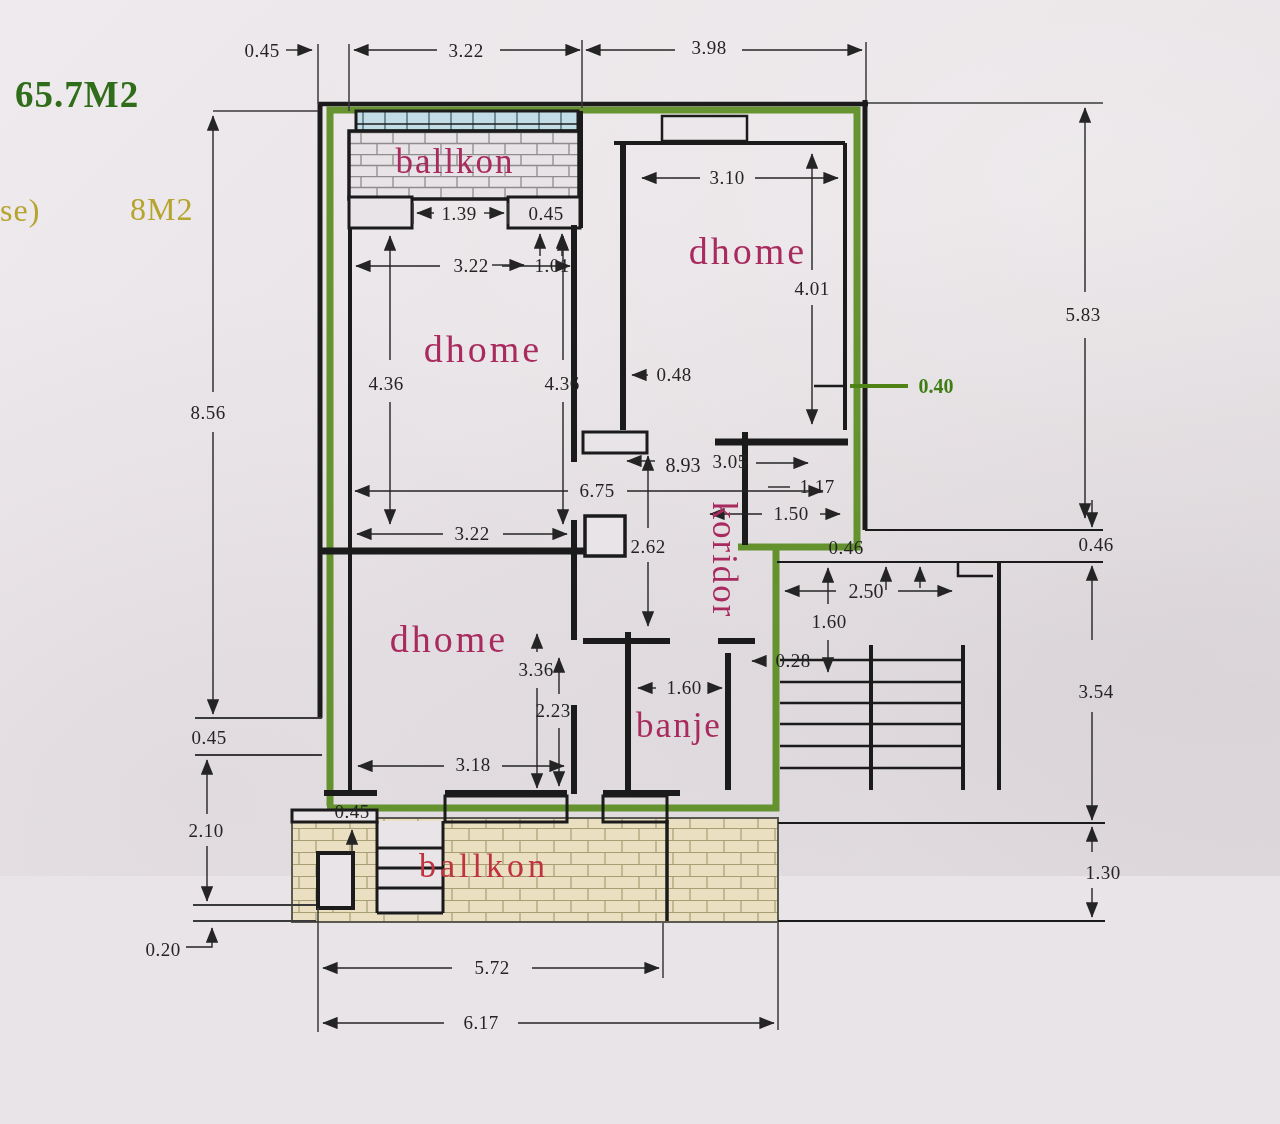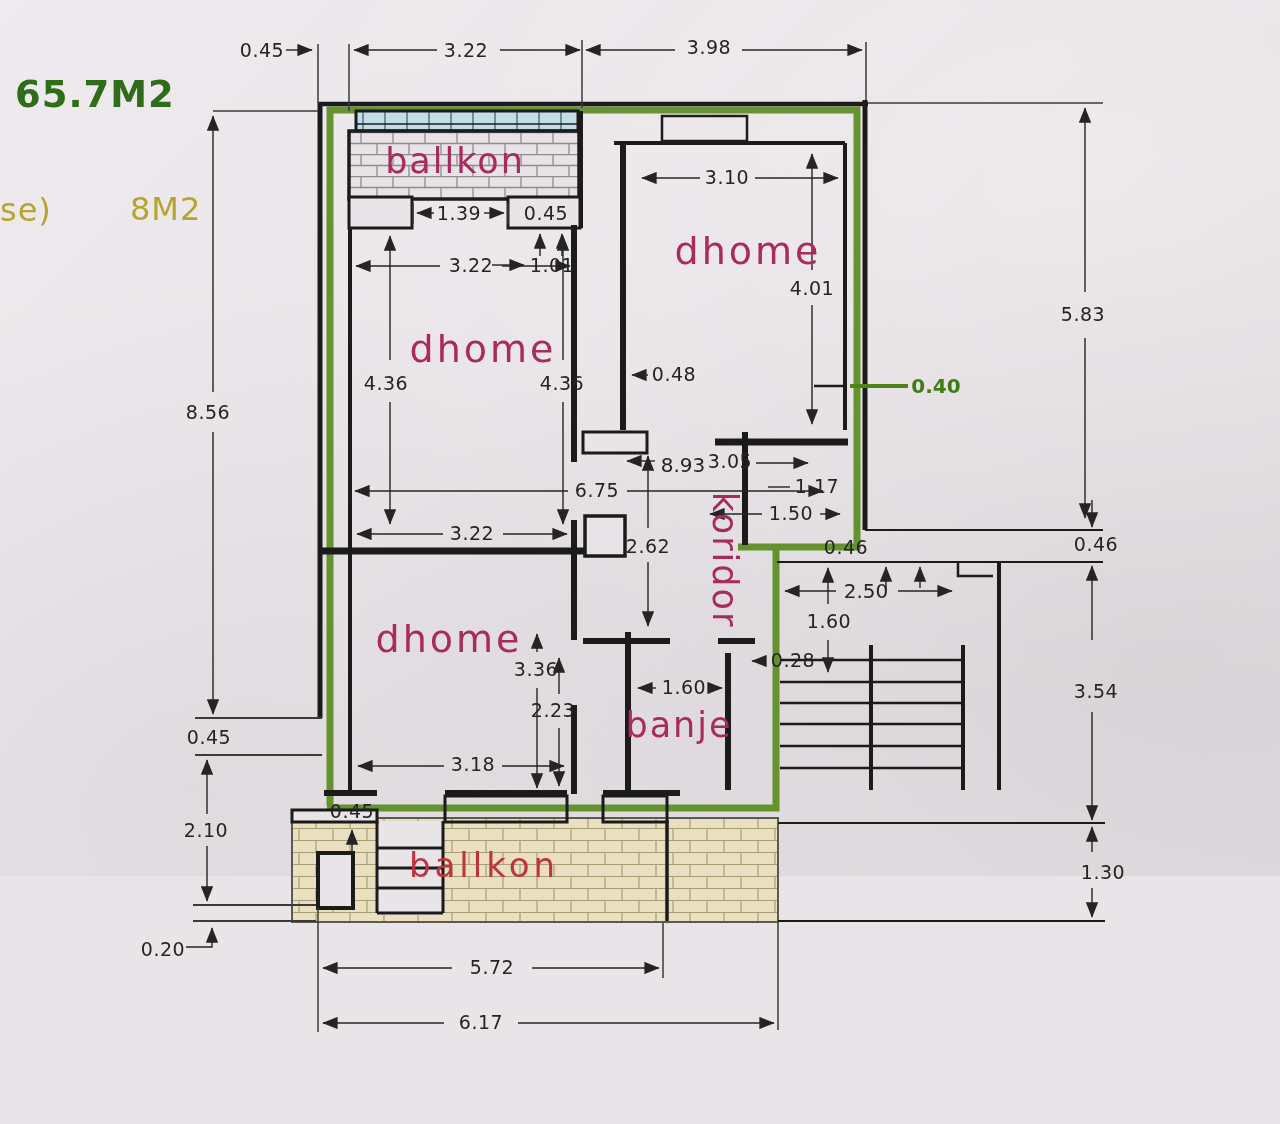--- a/index.html
+++ b/index.html
@@ -9,20 +9,21 @@
     background:#e9e4e7;
     overflow:hidden;
   }
   .paper{
     position:relative;width:1280px;height:876px;
     background:
       radial-gradient(ellipse at 85% 20%, rgba(255,255,255,.25), rgba(255,255,255,0) 55%),
       radial-gradient(ellipse at 90% 75%, rgba(120,110,118,.10), rgba(120,110,118,0) 50%),
       radial-gradient(ellipse at 15% 90%, rgba(120,110,118,.08), rgba(120,110,118,0) 45%),
       linear-gradient(135deg,#efeaed 0%, #e9e4e7 45%, #e2dde0 100%);
+    font-family: Liberation Serif, serif;
   }
   svg{position:absolute;left:0;top:0;}
   text{fill:#242424;}
   .dim{font-size:19px;letter-spacing:.5px;}
   .dimB{font-size:20px;}
   .room{fill:#a82a5e;font-size:38px;letter-spacing:3px;}
   .roomS{fill:#a82a5e;font-size:35px;letter-spacing:2px;}
   .roomRed{fill:#bf3340;font-size:34px;letter-spacing:4px;}
   .areaMain{fill:#2f6d1a;font-size:37px;font-weight:600;letter-spacing:1px;}
   .areaOlive{fill:#b5a42e;font-size:32px;letter-spacing:1px;}

